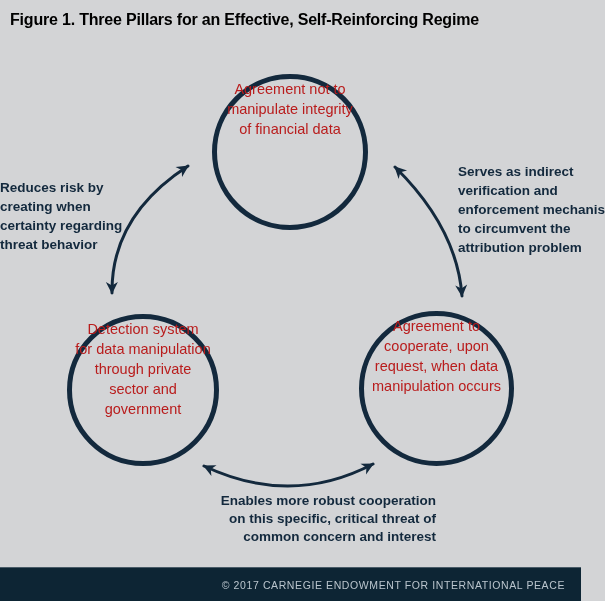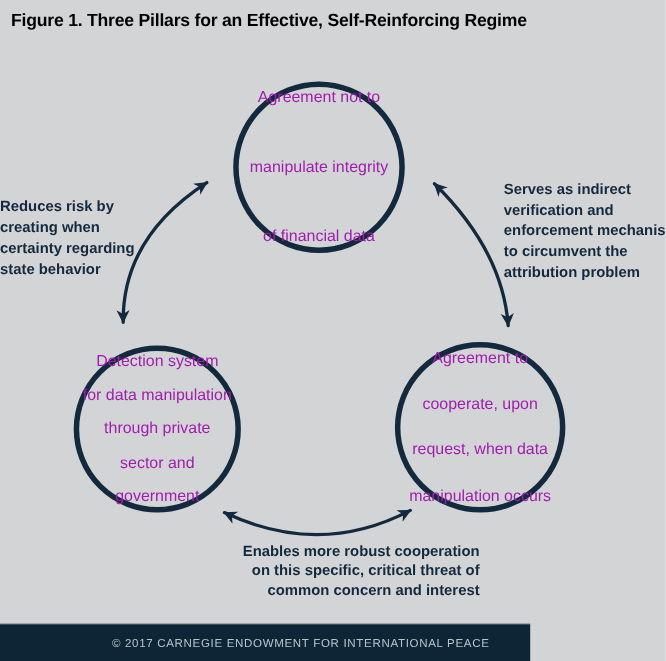--- a/index.html
+++ b/index.html
@@ -12,41 +12,41 @@
   }
   .title{
     position:absolute;left:10px;top:11px;
     font-size:16px;font-weight:bold;color:#000000;
     letter-spacing:-0.2px;margin:0;
   }
   .arrows{position:absolute;left:0;top:0;width:605px;height:601px;}
   .circle{
     position:absolute;box-sizing:border-box;
     border:5px solid #13293d;border-radius:50%;
-    display:flex;flex-direction:column;justify-content:space-between;align-items:center;
-    color:#a21caf;font-size:14.5px;line-height:20px;text-align:center;
+    display:flex;flex-direction:column;justify-content:flex-start;align-items:center;
+    color:#b91c1c;font-size:14.5px;line-height:20px;text-align:center;
   }
   .circle div{white-space:nowrap;}
   .circle.top{left:212px;top:74px;width:156px;height:156px;}
   .circle.bl{left:67px;top:314px;width:152px;height:152px;}
   .circle.br{left:359px;top:311px;width:155px;height:155px;}
   .edge-label{
     position:absolute;color:#13293d;font-weight:bold;
     font-size:13.5px;line-height:19px;
   }
   .edge-label div{white-space:nowrap;}
   .edge-label.left{left:0;width:130px;top:178px;text-align:left;}
   .edge-label.right{left:458px;top:162px;text-align:left;}
   .edge-label.bottom{left:140px;width:296px;top:492px;text-align:right;line-height:18px;}
   .footer{
-    position:absolute;left:0;bottom:0;width:482px;height:34px;
+    position:absolute;left:0;bottom:0;width:581px;height:34px;
     background:#0d2534;border-top:1px solid rgba(255,255,255,0.25);
     box-sizing:border-box;
     display:flex;align-items:center;justify-content:flex-end;
-    padding-right:37px;
+    padding-right:16px;
   }
   .footer span{
     color:#bac5cd;font-size:10.5px;letter-spacing:0.6px;
   }
 </style>
 </head>
 <body>
 
 <div class="figure">
 
@@ -81,21 +81,21 @@
     <div>Agreement to</div>
     <div>cooperate, upon</div>
     <div>request, when data</div>
     <div>manipulation occurs</div>
   </div>
 
   <div class="edge-label left">
     <div>Reduces risk by</div>
     <div>creating when</div>
     <div>certainty regarding</div>
-    <div>state behavior</div>
+    <div>threat behavior</div>
   </div>
 
   <div class="edge-label right">
     <div>Serves as indirect</div>
     <div>verification and</div>
     <div>enforcement mechanism</div>
     <div>to circumvent the</div>
     <div>attribution problem</div>
   </div>
 

